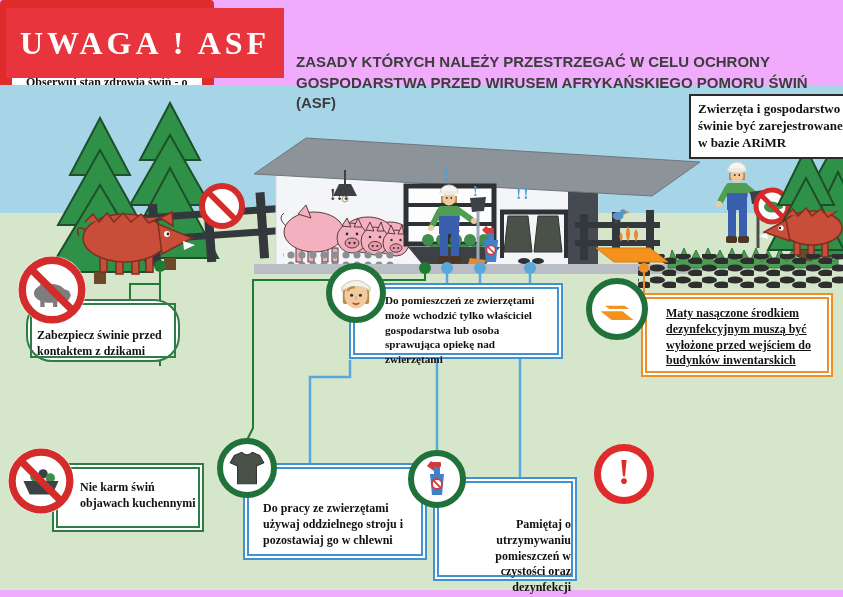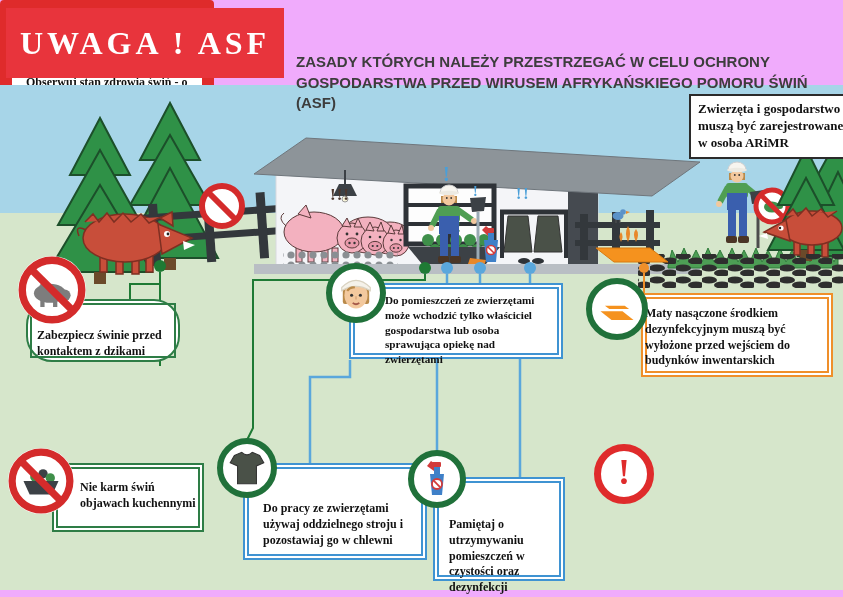--- a/index.html
+++ b/index.html
@@ -17,26 +17,26 @@
             padding:5px 7px;font-weight:bold;font-size:13px;line-height:1.3;z-index:2;color:#111;}
   .cbox{position:absolute;background:#fff;z-index:2;box-sizing:border-box;color:#111;}
   .cbox::before{content:"";position:absolute;inset:2px;border:2px solid var(--c);pointer-events:none;}
   .cbox{border:2px solid var(--c);}
   .cbox .t{position:relative;font-weight:bold;line-height:1.32;}
   .box-protect{--c:#2e7d46;left:26px;top:299px;width:154px;height:63px;border-radius:26px;}
   .box-protect .t{padding:27px 5px 4px 9px;font-size:12px;}
   .box-access{--c:#3f93d2;left:349px;top:283px;width:214px;height:76px;}
   .box-access .t{padding:8px 19px 4px 34px;font-size:11.2px;}
   .box-mats{--c:#ef8f2a;left:641px;top:293px;width:192px;height:84px;}
-  .box-mats .t{padding:11px 4px 4px 2px;font-size:12px;}
+  .box-mats .t{padding:11px 4px 4px 23px;font-size:12px;text-decoration:underline;}
   .box-nofeed{--c:#2e7d46;left:52px;top:463px;width:152px;height:69px;}
   .box-nofeed .t{padding:15px 5px 4px 26px;font-size:12px;}
   .box-cloth{--c:#3f93d2;left:243px;top:463px;width:184px;height:97px;}
   .box-cloth .t{padding:36px 4px 4px 18px;font-size:12px;}
-  .box-clean{--c:#3f93d2;left:433px;top:477px;width:132px;height:104px;}
+  .box-clean{--c:#3f93d2;left:433px;top:477px;width:144px;height:104px;text-align:right;}
   .box-clean .t{padding:38px 4px 4px 14px;font-size:12px;}
   .box-health{left:622px;top:392px;width:214px;height:196px;background:#fff;border:12px solid #df2b2b;
               border-radius:4px;z-index:2;box-sizing:border-box;color:#111;}
   .box-health .t{padding:62px 2px 4px 14px;font-weight:bold;font-size:12px;line-height:1.34;}
   .icon-circle{position:absolute;border-radius:50%;background:#fff;z-index:3;
                display:flex;align-items:center;justify-content:center;box-sizing:border-box;}
   .ring-green{border:6px solid #20713a;}
   .ring-red{border:7px solid #df2b2b;}
   .c-protect{left:18px;top:256px;width:68px;height:68px;border:none;padding:0;}
   .c-access{left:326px;top:263px;width:60px;height:60px;}
@@ -324,21 +324,21 @@
       <circle cx="160" cy="266" r="6" fill="#1e7a34"></circle>
       <circle cx="425" cy="268" r="6" fill="#1e7a34"></circle>
       <circle cx="447" cy="268" r="6" fill="#5aa7dc"></circle>
       <circle cx="480" cy="268" r="6" fill="#5aa7dc"></circle>
       <circle cx="530" cy="268" r="6" fill="#5aa7dc"></circle>
       <circle cx="644" cy="268" r="5" fill="#ef8f2a"></circle>
     </g>
   </svg>
 
   <div class="note-box">
-    <span>Zwierzęta i gospodarstwo muszą być zarejestrowane w osoba ARiMR</span>
+    <span>Zwierzęta i gospodarstwo świnie być zarejestrowane w bazie ARiMR</span>
   </div>
 
   <div class="cbox box-protect">
     <div class="t">Zabezpiecz świnie przed kontaktem z dzikami</div>
   </div>
   <div class="cbox box-access">
     <div class="t">Do pomieszczeń ze zwierzętami może wchodzić tylko właściciel gospodarstwa lub osoba sprawująca opiekę nad zwierzętami</div>
   </div>
   <div class="cbox box-mats">
     <div class="t">Maty nasączone środkiem dezynfekcyjnym muszą być wyłożone przed wejściem do budynków inwentarskich</div>

